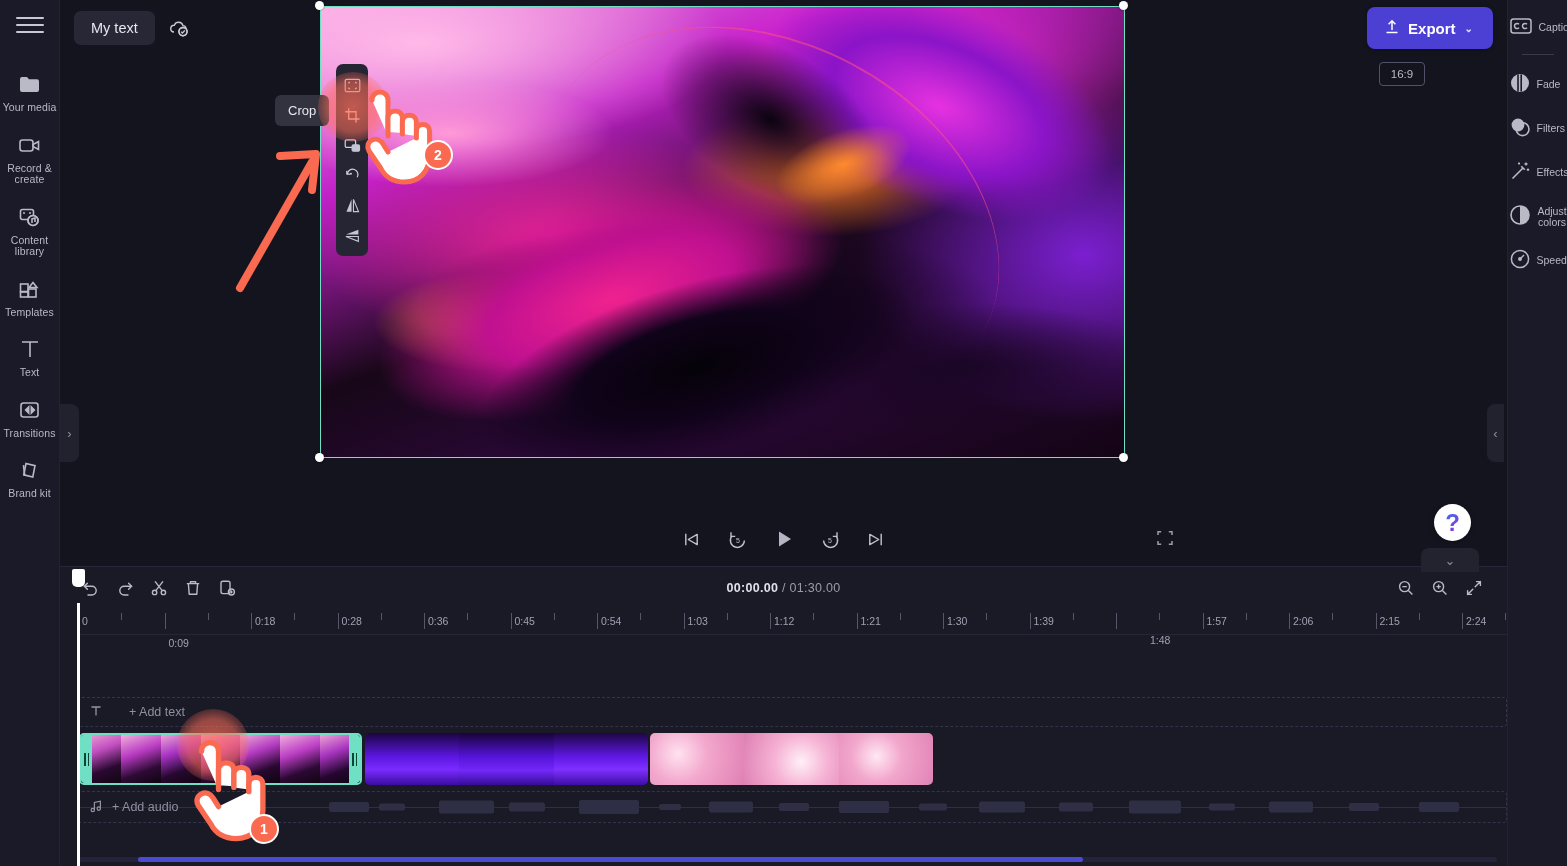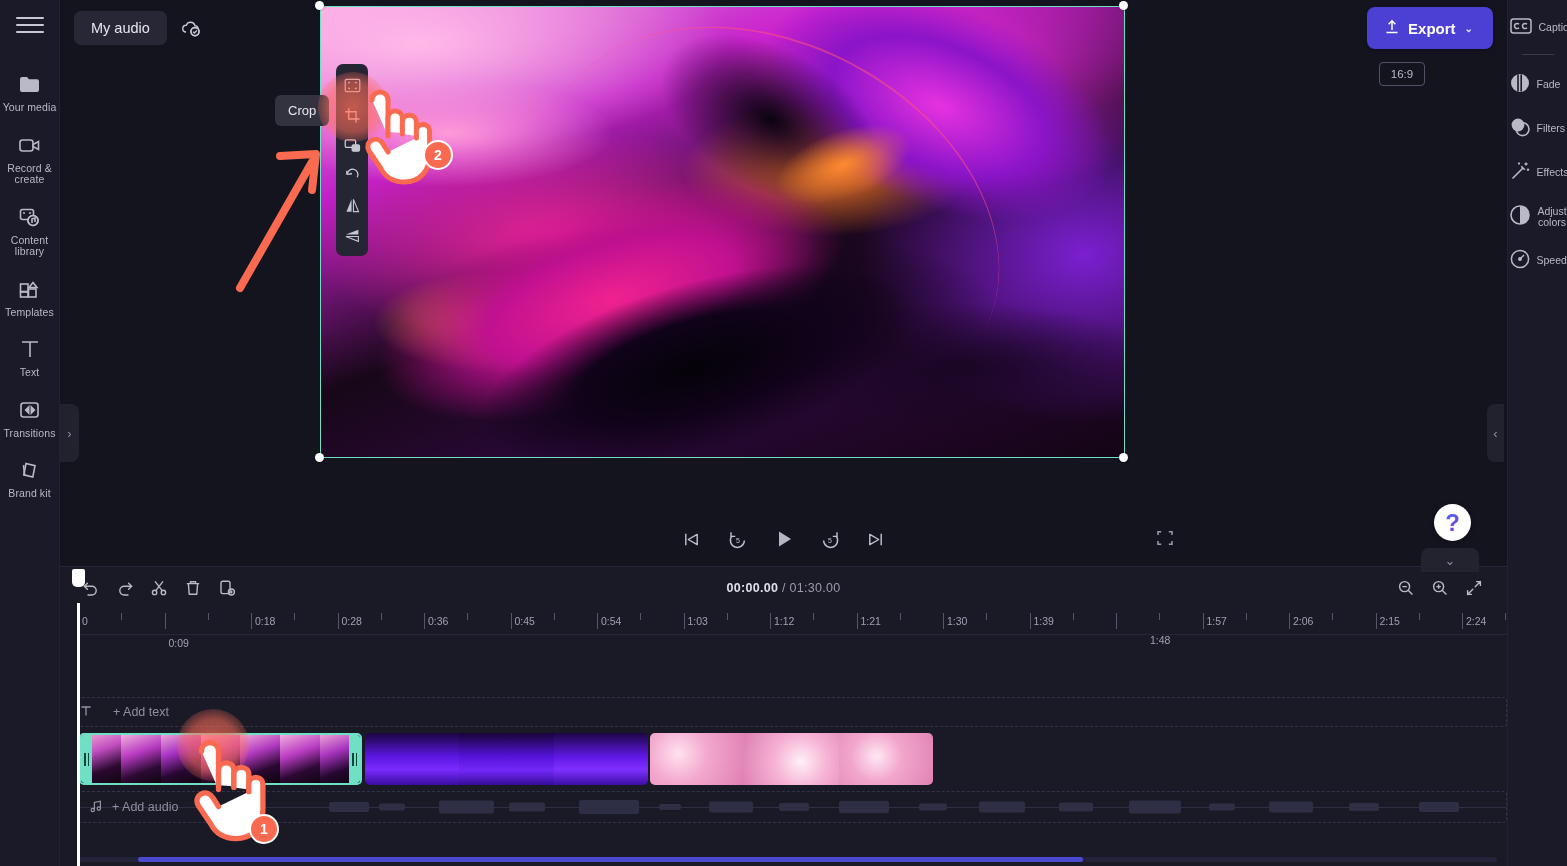--- a/index.html
+++ b/index.html
@@ -237,21 +237,21 @@
   .tick-lbl { position:absolute; top:6px; font-size:10.5px; color:#9fa0b2; padding-left:4px; white-space:nowrap; }
 
   .playhead { position:absolute; left:17px; top:36px; width:3px; height:828px; background:#fff; z-index:9; }
   .playhead-cap { position:absolute; left:-5px; top:-34px; width:13px; height:18px;
     background:#fff; border-radius:2px 2px 5px 5px; }
 
   .tracks { position:relative; margin-left:18px; padding-top:10px; }
   .track-row {
     position:relative; height:30px; margin-bottom:4px;
     border:1px dashed #33334a; border-radius:4px;
-    display:flex; align-items:center; gap:20px;
+    display:flex; align-items:center; padding-left:10px; gap:26px;
     color:#8e8fa0; font-size:12.5px; cursor:pointer;
   }
   .clips-row { position:relative; height:52px; margin:6px 0; }
   .clip { position:absolute; top:0; height:52px; border-radius:5px; overflow:hidden; cursor:pointer; }
   .clip.sel { border:2px solid #6fe0c4; }
   .clip-thumbs { position:absolute; inset:0; display:flex; }
   .clip-thumbs .th { flex:1; height:100%; }
   .trim {
     position:absolute; top:0; width:11px; height:100%;
     background:#6fe0c4; display:flex; align-items:center; justify-content:center;
@@ -361,21 +361,21 @@
       </span>
       <span class="lbl">Brand kit</span>
     </div>
   </div>
 
   <div class="collapse-l">
     <span class="chev">›</span>
   </div>
 
   <div class="topbar">
-    <div class="proj-name">My audio</div>
+    <div class="proj-name">My text</div>
     <div class="cloud-ico">
       <svg width="24" height="20" viewBox="0 0 24 20" fill="none" stroke="#c8c9d4" stroke-width="1.4">
         <path d="M7 14a3.4 3.4 0 01.3-6.8A4.6 4.6 0 0116 7.6a3.2 3.2 0 01.6 6.3"></path>
         <circle cx="16" cy="13.6" r="4.1" fill="#1a1a28"></circle>
         <circle cx="16" cy="13.6" r="4.1"></circle>
         <path d="M14.2 13.7l1.3 1.3 2.4-2.6"></path>
       </svg>
     </div>
     <div class="spacer"></div>
     <div class="export-btn">

